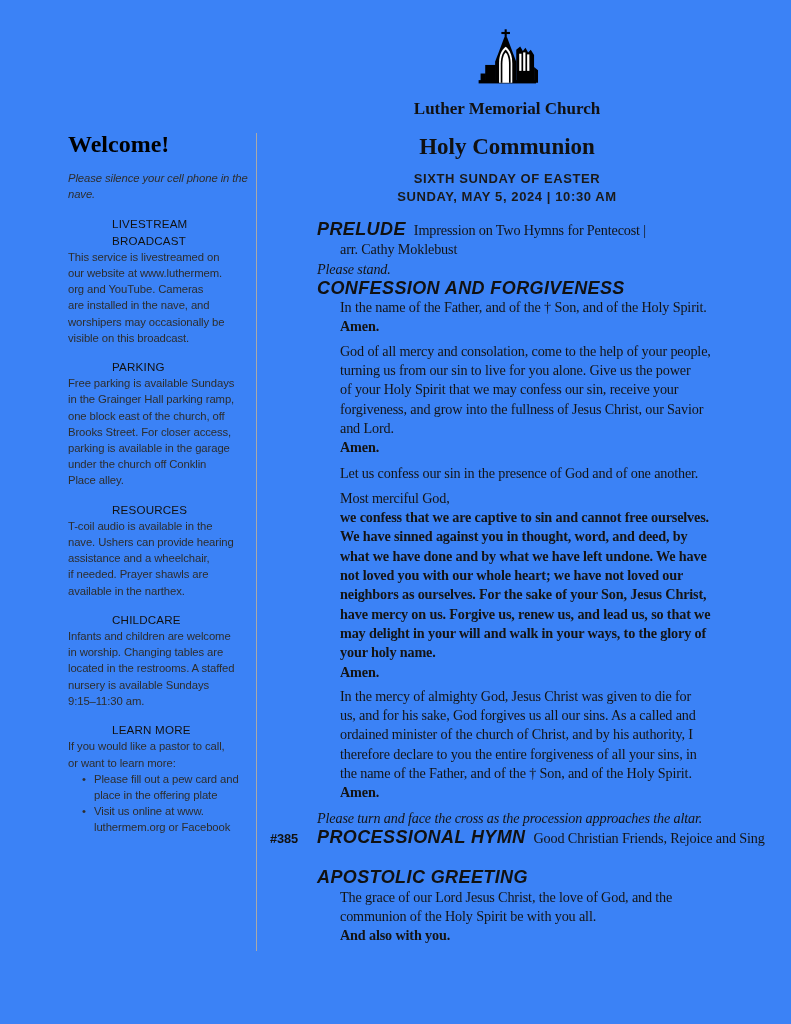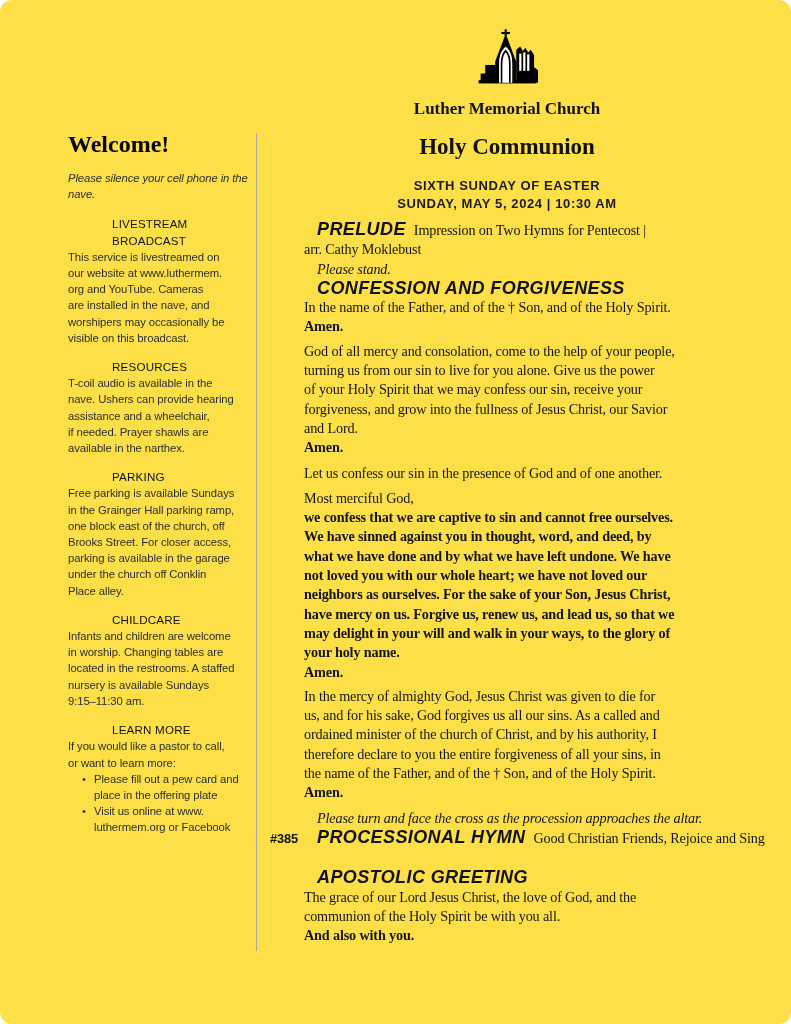--- a/index.html
+++ b/index.html
@@ -1,34 +1,33 @@
 <!DOCTYPE html>
 <html><head>
 <meta charset="utf-8">
 <style>
   * { margin:0; padding:0; box-sizing:border-box; }
   html,body { background:#ffffff; }
   .page {
     position:relative; width:791px; height:1024px; margin:0 auto;
-    background:#fde047; color:#1c1c1c; overflow:hidden;
+    background:#3b82f6; color:#1c1c1c; overflow:hidden;
     font-family:"Liberation Serif", serif;
-    border-radius:12px;
   }
 
   
   .masthead {
     position:absolute; left:256px; top:22px; width:502px; text-align:center;
   }
   .church-icon { display:block; margin:0 auto 3px auto; width:66px; height:74px; }
   .church-name {
     font-family:"Liberation Serif", serif; font-weight:700; font-size:17px; color:#111;
   }
   .service-title {
     font-family:"Liberation Serif", serif; font-weight:700; font-size:23px; color:#111;
-    margin-top:15px; margin-bottom:17px;
+    margin-top:15px; margin-bottom:10px;
   }
   .service-sub {
     font-family:"Liberation Sans", sans-serif; font-weight:700; font-size:13px;
     letter-spacing:0.6px; color:#1a1a1a; line-height:17.5px;
   }
 
   
   .sidebar {
     position:absolute; left:68px; top:131px; width:192px;
     font-family:"Liberation Sans", sans-serif; font-size:11.3px; letter-spacing:-0.1px;
@@ -57,21 +56,21 @@
     position:absolute; left:256px; top:133px; width:1px; height:818px;
     background:#a9a9a9;
   }
 
   
   .main {
     position:absolute; left:268px; top:220px; width:504px;
     font-size:14.2px; letter-spacing:-0.15px; line-height:19.3px; color:#141414;
   }
   .lvl1 { margin-left:49px; }
-  .lvl2 { margin-left:36px; }
+  .lvl2 { margin-left:72px; }
   .label {
     font-family:"Liberation Sans", sans-serif; font-weight:700; font-size:18px;
     letter-spacing:0.4px; color:#111;font-style:italic;
   }
   .heading-line { line-height:19.3px; }
   .center-head {
     text-align:center; font-family:"Liberation Sans", sans-serif; font-weight:700;
     font-size:14.5px; letter-spacing:3px; color:#111; margin-top:12px; margin-bottom:4px;
     line-height:20px;
   }
@@ -127,37 +126,37 @@
       <h3 class="sb-heading">LIVESTREAM BROADCAST</h3>
       <p class="sb-body">This service is livestreamed on
 our website at www.luthermem.
 org and YouTube. Cameras
 are installed in the nave, and
 worshipers may occasionally be
 visible on this broadcast.</p>
     </section>
 
     <section class="sb-section">
-      <h3 class="sb-heading">RESOURCES</h3>
-      <p class="sb-body">T-coil audio is available in the
-nave. Ushers can provide hearing
-assistance and a wheelchair,
-if needed. Prayer shawls are
-available in the narthex.</p>
-    </section>
-
-    <section class="sb-section">
       <h3 class="sb-heading">PARKING</h3>
       <p class="sb-body">Free parking is available Sundays
 in the Grainger Hall parking ramp,
 one block east of the church, off
 Brooks Street. For closer access,
 parking is available in the garage
 under the church off Conklin
 Place alley.</p>
+    </section>
+
+    <section class="sb-section">
+      <h3 class="sb-heading">RESOURCES</h3>
+      <p class="sb-body">T-coil audio is available in the
+nave. Ushers can provide hearing
+assistance and a wheelchair,
+if needed. Prayer shawls are
+available in the narthex.</p>
     </section>
 
     <section class="sb-section">
       <h3 class="sb-heading">CHILDCARE</h3>
       <p class="sb-body">Infants and children are welcome
 in worship. Changing tables are
 located in the restrooms. A staffed
 nursery is available Sundays
 9:15–11:30 am.</p>
     </section>

